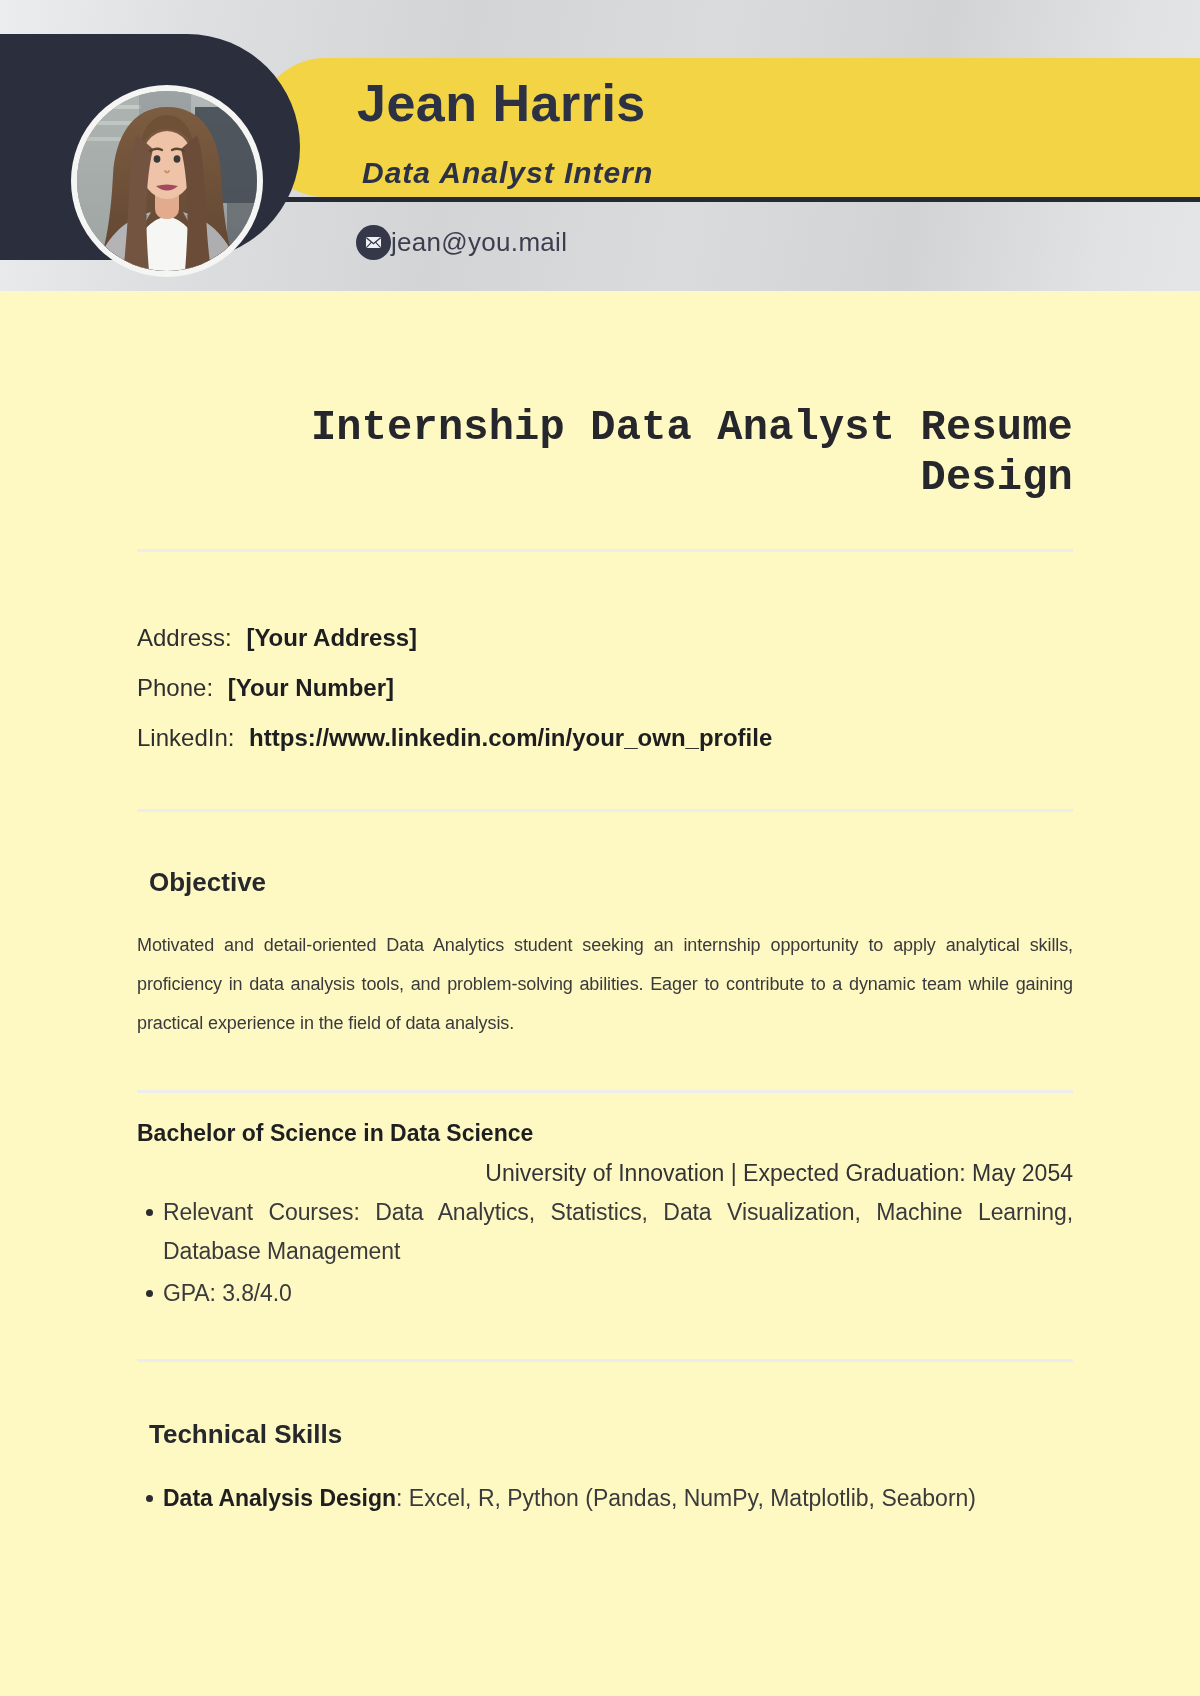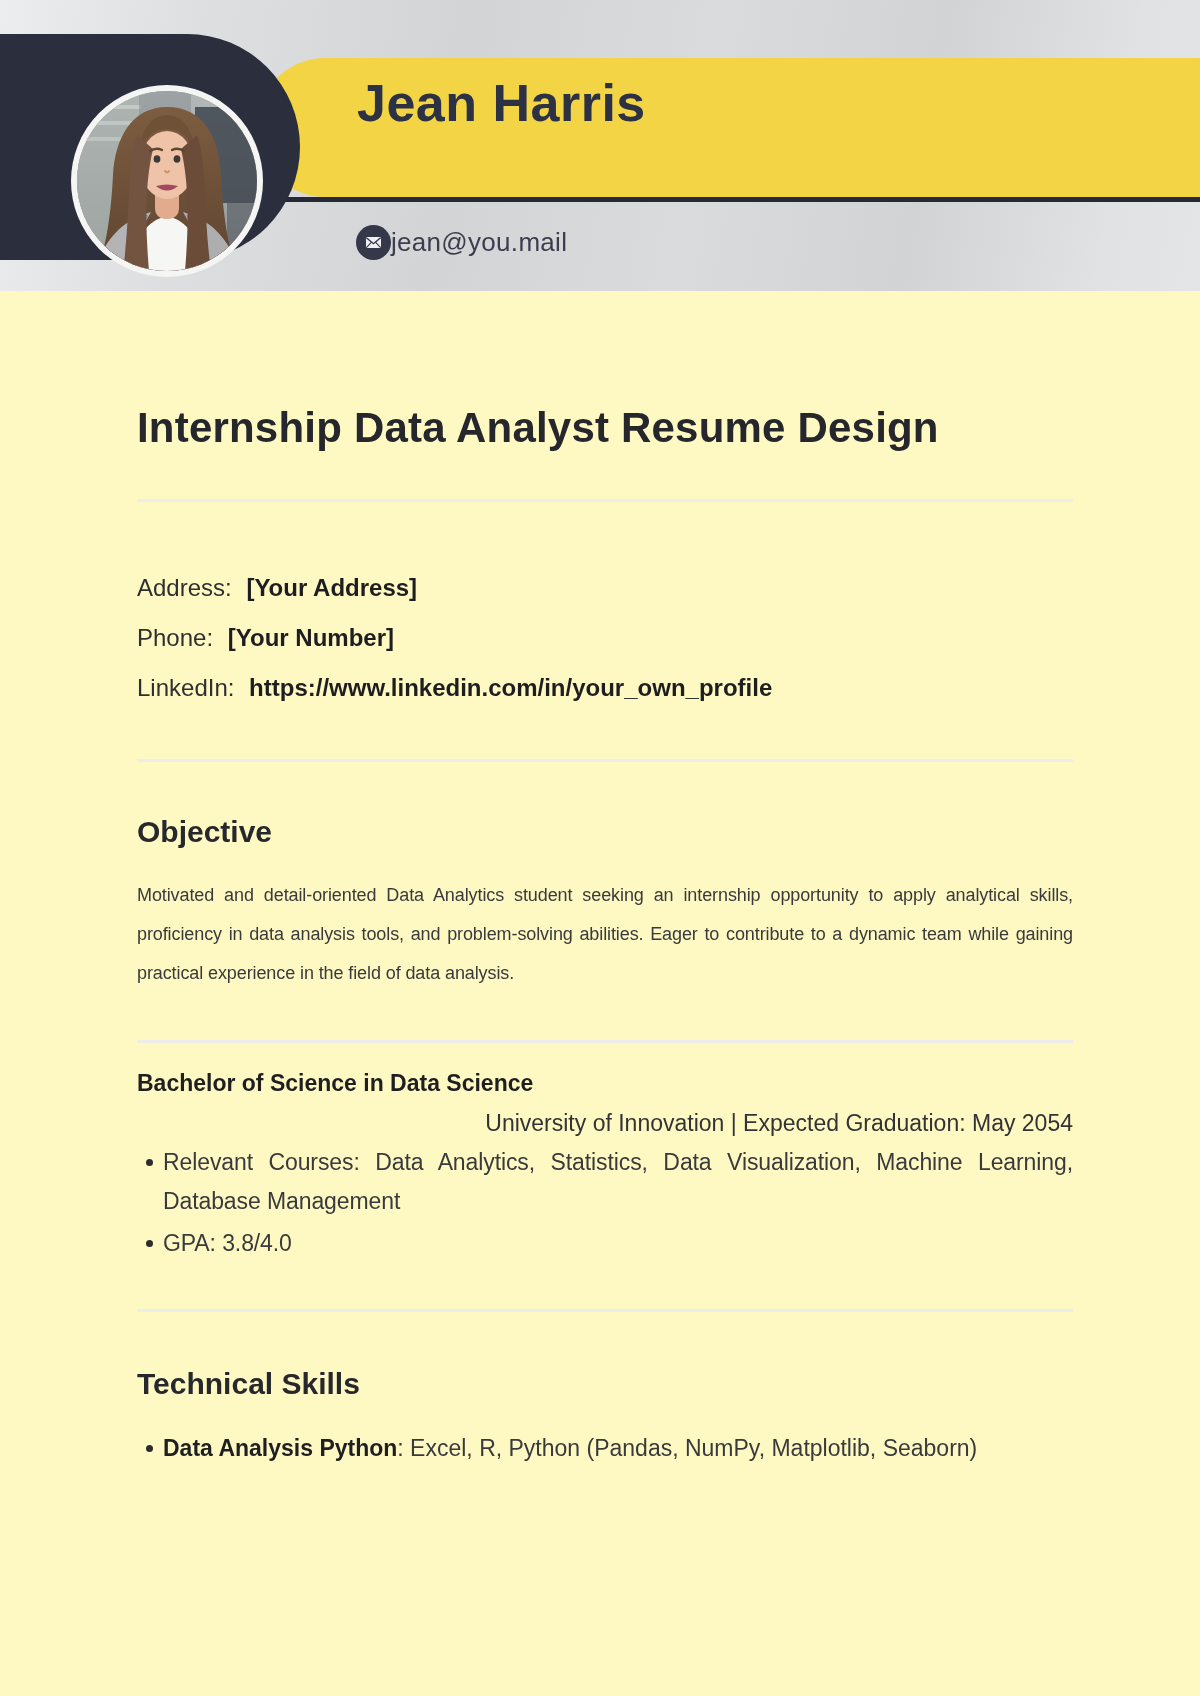--- a/index.html
+++ b/index.html
@@ -22,30 +22,30 @@
   .hero-role{position:absolute;left:362px;top:156px;margin:0;font-size:30px;font-style:italic;
     font-weight:600;letter-spacing:1px;color:#2d3144;line-height:34px;}
   .email-row{position:absolute;left:356px;top:225px;display:flex;align-items:center;}
   .email-badge{width:35px;height:35px;border-radius:50%;background:#343849;display:flex;
     align-items:center;justify-content:center;flex:0 0 auto;}
   .email-badge svg{display:block;}
   .email-text{font-size:26px;color:#3b3e4f;font-weight:500;letter-spacing:.3px;}
 
   
   .content{position:absolute;top:291px;left:0;width:1200px;padding:0 127px 0 137px;box-sizing:border-box;}
-  .doc-title{margin:112px 0 0 0;text-align:left;font-size:42px;line-height:50px;font-weight:700;
-    color:#26272c;letter-spacing:.2px;}
+  .doc-title{margin:112px 0 0 0;text-align:right;font-size:42px;line-height:50px;font-weight:700;
+    color:#26272c;letter-spacing:.2px;font-family:Liberation Mono, monospace;}
   .divider{height:3px;background:#ededee;border:none;}
   .d1{margin-top:46px;} .d2{margin-top:57px;} .d3{margin-top:47px;} .d4{margin-top:46px;}
   .contact{margin-top:72px;}
   .contact-row{margin:0 0 22px 0;font-size:24px;line-height:28px;color:#2f2f31;}
   .contact-row:last-child{margin-bottom:0;}
   .contact-label{margin-right:8px;}
   .contact-value{font-weight:700;color:#1e1e20;}
-  .section-heading{margin:0;font-size:30px;line-height:36px;font-weight:700;color:#27282c;}
+  .section-heading{margin:12px;font-size:26px;line-height:36px;font-weight:700;color:#27282c;}
   .h-obj{margin-top:52px;} .h-edu{margin-top:55px;} .h-skill{margin-top:54px;}
   .objective-text{margin:26px 0 0 0;font-size:18px;line-height:39px;color:#3a3a3c;
     text-align:justify;letter-spacing:-0.1px;}
   .degree{margin:26px 0 0 0;font-size:23px;line-height:29px;font-weight:700;color:#1f1f21;}
   .school-line{margin:11px 0 0 0;font-size:23px;line-height:29px;color:#333335;text-align:right;}
   ul.bullets{margin:5px 0 0 0;padding:0;list-style:none;}
   ul.bullets li{position:relative;padding-left:26px;font-size:23px;line-height:39px;color:#3a3a3c;
     text-align:justify;letter-spacing:-0.1px;margin-top:3px;}
   ul.bullets li:first-child{margin-top:0;}
   ul.bullets li::before{content:"";position:absolute;left:9px;top:16px;width:7px;height:7px;
@@ -101,20 +101,21 @@
           <path d="M95,59 Q101,56 107,60" fill="none" stroke="#5d452f" stroke-width="2.4" stroke-linecap="round"></path>
           <ellipse cx="80" cy="68" rx="3.4" ry="3.8" fill="#3c3a38"></ellipse>
           <ellipse cx="100" cy="68" rx="3.4" ry="3.8" fill="#3c3a38"></ellipse>
           <path d="M88,80 Q90,83 92,80" fill="none" stroke="#c9906f" stroke-width="2" stroke-linecap="round"></path>
           <path d="M79,95 Q90,104 101,95 Q90,92 79,95 Z" fill="#a34a5f"></path>
         </svg>
       </div>
     </div>
 
     <h1 class="hero-name">Jean Harris</h1>
+    <div class="hero-role">Data Analyst Intern</div>
 
     <div class="email-row">
       <span class="email-badge">
         <svg width="19" height="19" viewBox="0 0 24 24">
           <rect x="2.5" y="5" width="19" height="14" rx="1.5" fill="#eef0f2"></rect>
           <path d="M3,6 L12,13.5 L21,6" fill="none" stroke="#343849" stroke-width="1.8"></path>
           <path d="M3,18.5 L9.5,11.5 M21,18.5 L14.5,11.5" fill="none" stroke="#343849" stroke-width="1.4"></path>
         </svg>
       </span>
       <span class="email-text">jean@you.mail</span>
@@ -154,18 +155,18 @@
     <ul class="bullets">
       <li>Relevant Courses: Data Analytics, Statistics, Data Visualization, Machine Learning, Database Management</li>
       <li>GPA: 3.8/4.0</li>
     </ul>
 
     <div class="divider d4"></div>
 
     <h3 class="section-heading h-skill">Technical Skills</h3>
     <ul class="skill-list">
       <li>
-        <span class="skill-lead">Data Analysis Python</span><span>: Excel, R, Python (Pandas, NumPy, Matplotlib, Seaborn)</span>
+        <span class="skill-lead">Data Analysis Design</span><span>: Excel, R, Python (Pandas, NumPy, Matplotlib, Seaborn)</span>
       </li>
     </ul>
 
   </main>
 </div>
 
 </body></html>

